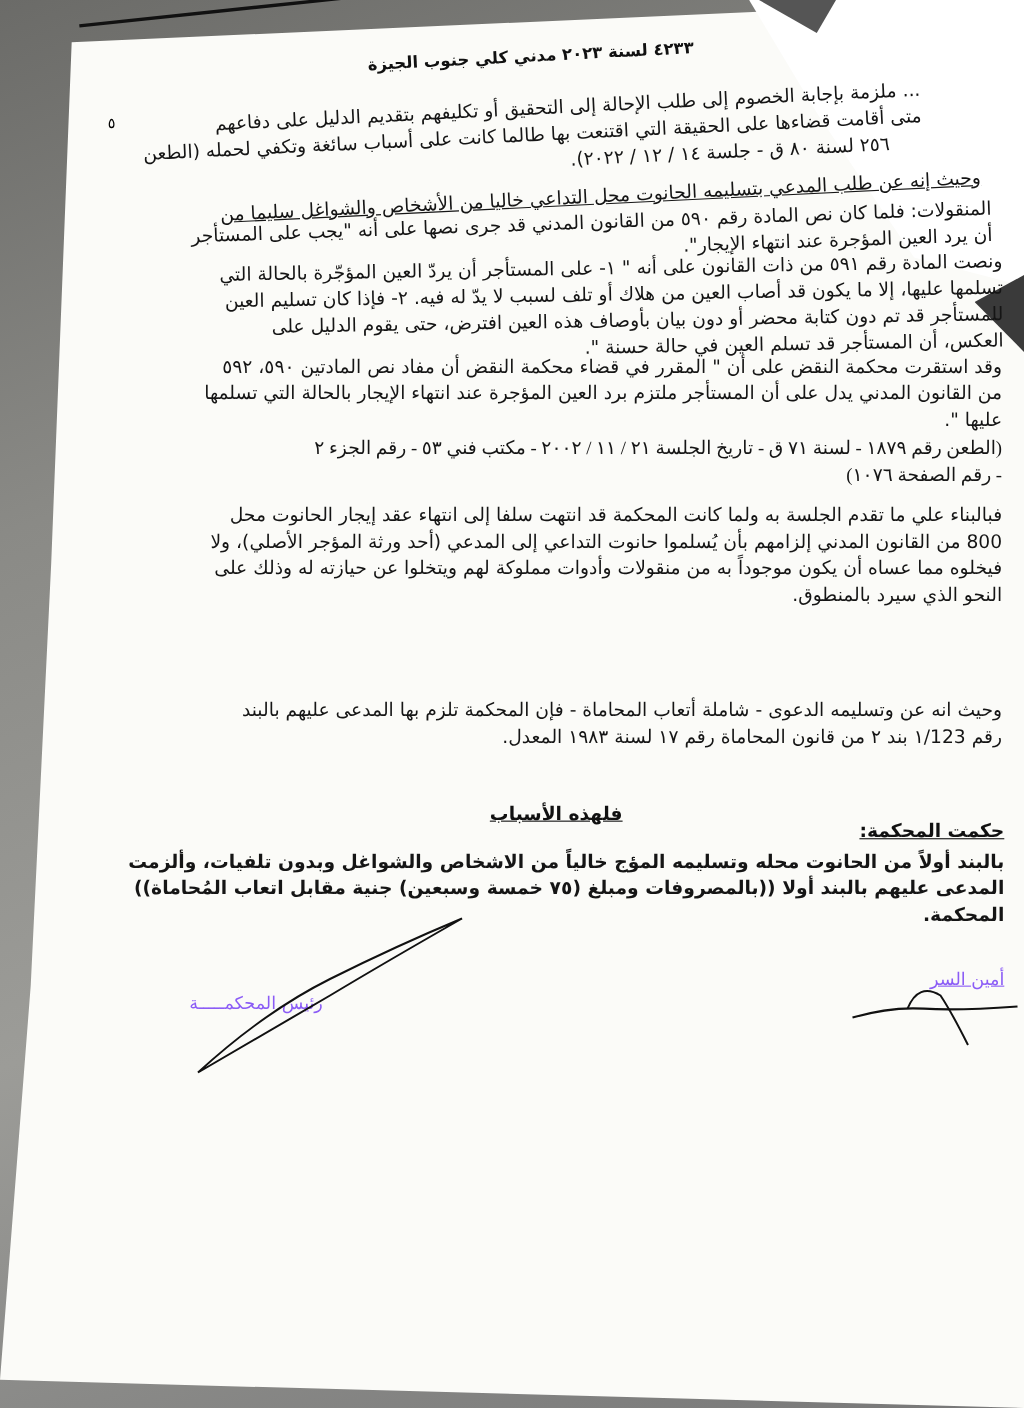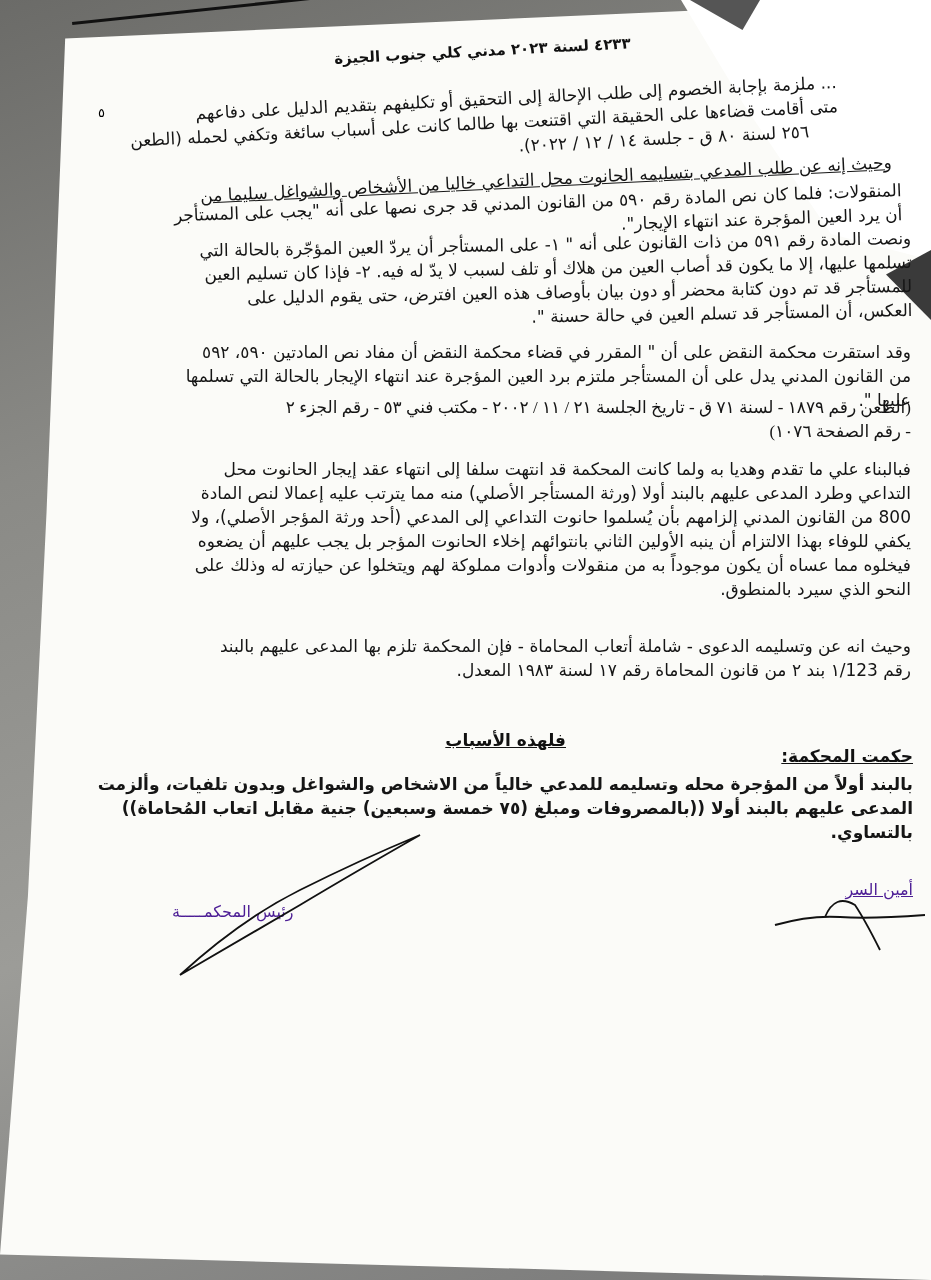--- a/index.html
+++ b/index.html
@@ -42,21 +42,21 @@
     direction:rtl; font-weight:bold; font-size:15px; color:#111;
     transform:rotate(-3deg);
   }
   .tilt-block { position:absolute; direction:rtl; color:#151515; font-size:17px; line-height:24px; }
   .u { text-decoration:underline; }
   .section-title {
     position:absolute; direction:rtl; font-weight:bold; text-decoration:underline;
     font-size:17px; color:#111;
   }
   .sig { position:absolute; }
-  .sig-label { position:absolute; direction:rtl; font-size:16px; color:#4c1d95; }
+  .sig-label { position:absolute; direction:rtl; font-size:16px; color:#8b5cf6; }
 </style>
 </head>
 <body>
 
 <div class="bg-desk"></div>
 <div class="paper-under"></div>
 <div class="white-corner"></div>
 <div class="fold-shadow"></div>
 <div class="fold-right"></div>
 <div class="top-rule"></div>
@@ -80,52 +80,50 @@
   <span class="line">أن يرد العين المؤجرة عند انتهاء الإيجار".</span>
 </div>
 
 <div class="tilt-block" style="right:20px;top:226px;width:880px;transform:rotate(-1deg);transform-origin:100% 0;">
   <span class="line">ونصت المادة رقم ٥٩١ من ذات القانون على أنه " ١- على المستأجر أن يردّ العين المؤجّرة بالحالة التي</span>
   <span class="line">تسلمها عليها، إلا ما يكون قد أصاب العين من هلاك أو تلف لسبب لا يدّ له فيه. ٢- فإذا كان تسليم العين</span>
   <span class="line">للمستأجر قد تم دون كتابة محضر أو دون بيان بأوصاف هذه العين افترض، حتى يقوم الدليل على</span>
   <span class="line">العكس، أن المستأجر قد تسلم العين في حالة حسنة ".</span>
 </div>
 
-<div class="tilt-block" style="right:20px;top:340px;width:880px;">
+<div class="tilt-block" style="right:20px;top:322px;width:880px;">
   <span class="line">وقد استقرت محكمة النقض على أن " المقرر في قضاء محكمة النقض أن مفاد نص المادتين ٥٩٠، ٥٩٢</span>
   <span class="line">من القانون المدني يدل على أن المستأجر ملتزم برد العين المؤجرة عند انتهاء الإيجار بالحالة التي تسلمها</span>
   <span class="line">عليها ".</span>
 </div>
 
 <div class="tilt-block" style="right:20px;top:396px;width:880px;font-family:Liberation Serif, serif;">
   <span class="line">(الطعن رقم ١٨٧٩ - لسنة ٧١ ق - تاريخ الجلسة ٢١ / ١١ / ٢٠٠٢ - مكتب فني ٥٣ - رقم الجزء ٢</span>
   <span class="line">- رقم الصفحة ١٠٧٦)</span>
 </div>
 
 <div class="tilt-block" style="right:20px;top:457px;width:890px;">
-  <span class="line">فبالبناء علي ما تقدم وهديا به ولما كانت المحكمة قد انتهت سلفا إلى انتهاء عقد إيجار الحانوت محل</span>
-  <span class="line">التداعي وطرد المدعى عليهم بالبند أولا (ورثة المستأجر الأصلي) منه مما يترتب عليه إعمالا لنص المادة</span>
+  <span class="line">فبالبناء علي ما تقدم الجلسة به ولما كانت المحكمة قد انتهت سلفا إلى انتهاء عقد إيجار الحانوت محل</span>
   <span class="line">800 من القانون المدني إلزامهم بأن يُسلموا حانوت التداعي إلى المدعي (أحد ورثة المؤجر الأصلي)، ولا</span>
-  <span class="line">يكفي للوفاء بهذا الالتزام أن ينبه الأولين الثاني بانتوائهم إخلاء الحانوت المؤجر بل يجب عليهم أن يضعوه</span>
   <span class="line">فيخلوه مما عساه أن يكون موجوداً به من منقولات وأدوات مملوكة لهم ويتخلوا عن حيازته له وذلك على</span>
   <span class="line">النحو الذي سيرد بالمنطوق.</span>
 </div>
 
 <div class="tilt-block" style="right:20px;top:634px;width:890px;">
   <span class="line">وحيث انه عن وتسليمه الدعوى - شاملة أتعاب المحاماة - فإن المحكمة تلزم بها المدعى عليهم بالبند</span>
   <span class="line">رقم ١/123 بند ٢ من قانون المحاماة رقم ١٧ لسنة ١٩٨٣ المعدل.</span>
 </div>
 
 <div class="section-title" style="right:365px;top:730px;">فلهذه الأسباب</div>
 
 <div class="section-title" style="right:18px;top:746px;">حكمت المحكمة:</div>
 <div class="tilt-block" style="right:18px;top:772px;width:900px;font-weight:bold;">
-  <span class="line">بالبند أولاً من المؤجرة محله وتسليمه للمدعي خالياً من الاشخاص والشواغل وبدون تلفيات، وألزمت</span>
+  <span class="line">بالبند أولاً من الحانوت محله وتسليمه المؤج خالياً من الاشخاص والشواغل وبدون تلفيات، وألزمت</span>
   <span class="line">المدعى عليهم بالبند أولا ((بالمصروفات ومبلغ (٧٥ خمسة وسبعين) جنية مقابل اتعاب المُحاماة))</span>
-  <span class="line">بالتساوي.</span>
+  <span class="line">المحكمة.</span>
 </div>
 
 <div class="sig-label u" style="right:18px;top:880px;">أمين السر</div>
 <svg class="sig" style="left:770px;top:885px;" width="160" height="70" viewBox="0 0 160 70">
   <path d="M5 40 Q40 30 70 32 T155 30" stroke="#111" stroke-width="2" fill="none"></path>
   <path d="M55 32 Q65 8 85 20 Q95 35 110 65" stroke="#111" stroke-width="1.8" fill="none"></path>
 </svg>
 
 <div class="sig-label" style="left:172px;top:902px;">رئيس المحكمـــــة</div>
 <svg class="sig" style="left:150px;top:830px;" width="280" height="150" viewBox="0 0 280 150">

